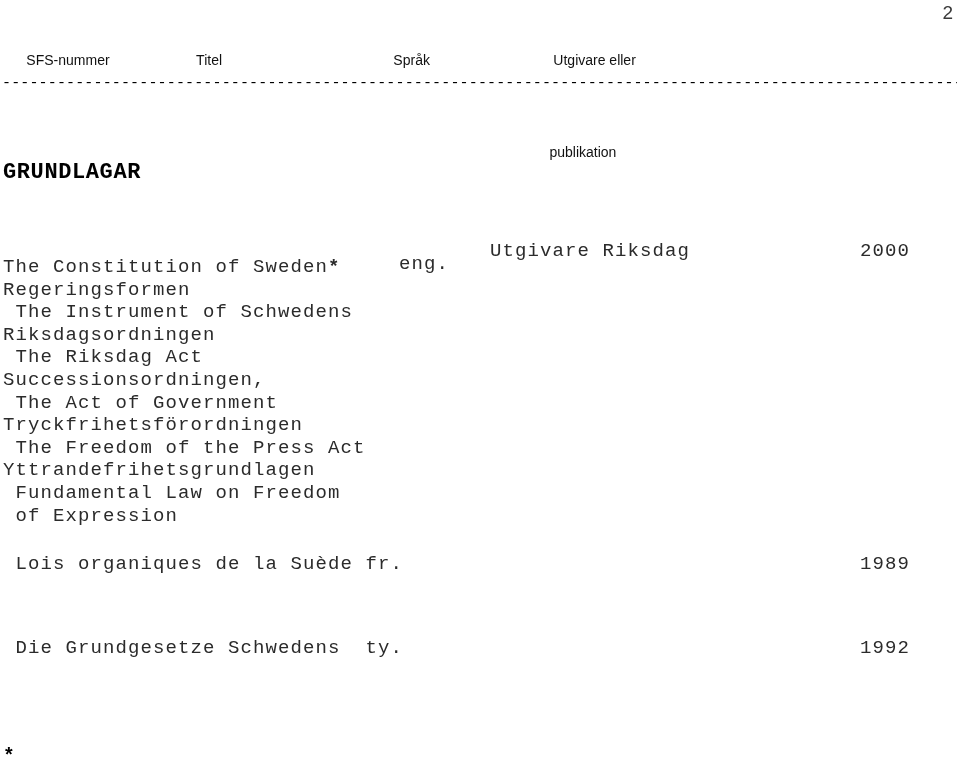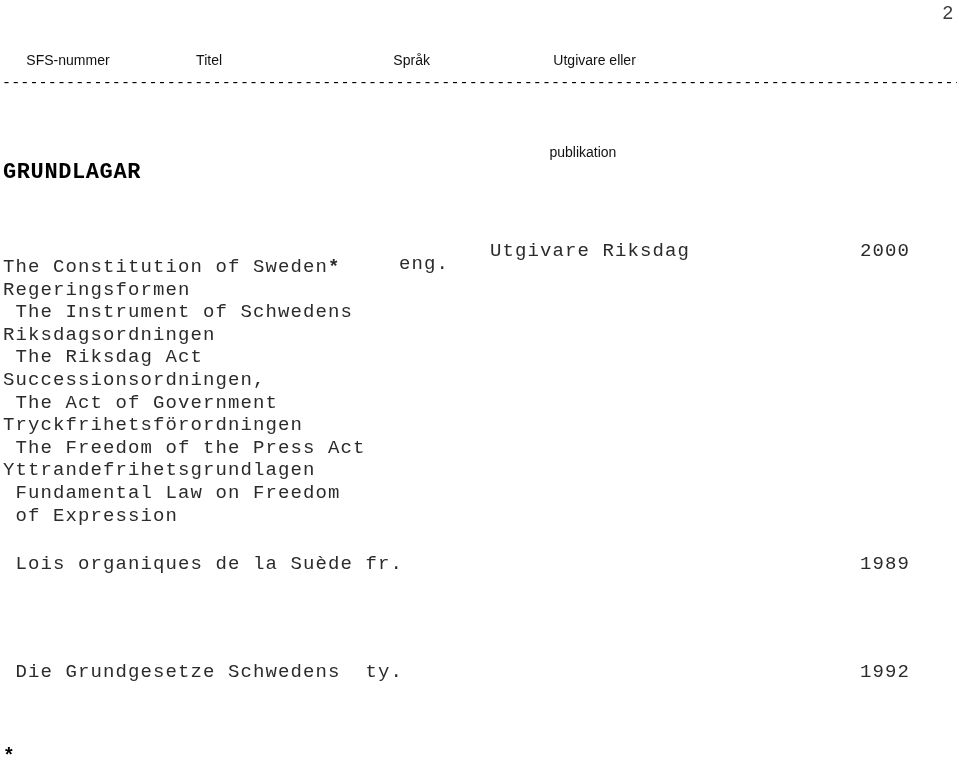--- a/index.html
+++ b/index.html
@@ -153,21 +153,21 @@
     top: 0;
     white-space: pre;
   }
   .entry-row .year {
     position: absolute;
     left: 860px;
     top: 0;
     white-space: pre;
   }
   .row-fr { top: 552px; }
-  .row-de { top: 660px; }
+  .row-de { top: 636px; }
 
   
   .footnote {
     position: absolute;
     left: 3px;
     top: 702px;
     font-family: "Liberation Mono", "DejaVu Sans Mono", monospace;
     font-weight: bold;
     font-size: 19.5px;
     letter-spacing: 0.25px;

